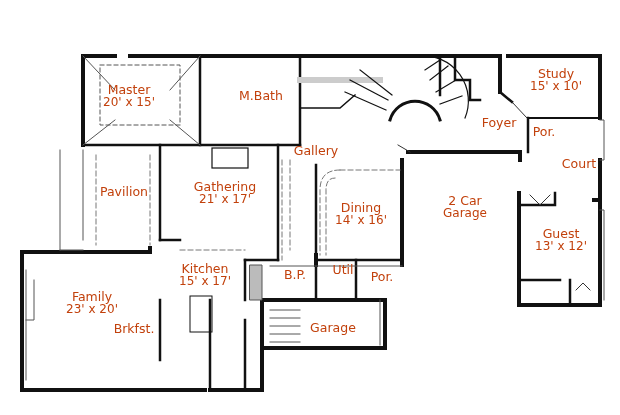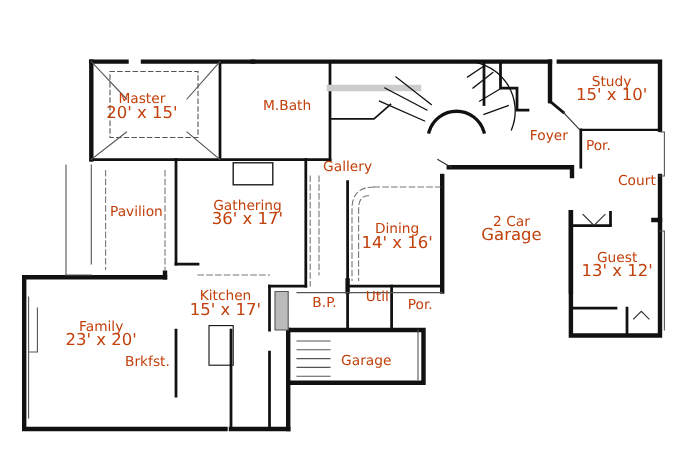--- a/index.html
+++ b/index.html
@@ -1,19 +1,19 @@
 <!DOCTYPE html>
 <html><head>
 <meta charset="utf-8">
 <style>
   html,body{margin:0;padding:0;background:#ffffff;}
   body{width:620px;height:415px;position:relative;overflow:hidden;font-family:"DejaVu Sans","Liberation Sans",sans-serif;}
   #plan{position:absolute;left:0;top:0;}
   .lbl{position:absolute;color:#c2410c;font-size:12.5px;line-height:13px;text-align:center;white-space:nowrap;transform:translateX(-50%);}
-  .lbl .dim{display:block;font-size:15px;}
+  .lbl .dim{display:block;font-size:12px;}
 </style>
 </head>
 <body>
 
 <svg id="plan" width="620" height="415" viewBox="0 0 620 415" xmlns="http://www.w3.org/2000/svg">
   <g fill="none" stroke="#111" stroke-linecap="square">
 
     <g stroke-width="4">
 
       <path d="M83 56 L83 145"></path>
@@ -122,21 +122,21 @@
 
 <div id="labels">
     <div class="lbl" style="left: 129px; top: 83px;"><span>Master</span><span class="dim">20' x 15'</span></div>
     <div class="lbl" style="left: 261px; top: 89px;"><span>M.Bath</span></div>
     <div class="lbl" style="left: 556px; top: 67px;"><span>Study</span><span class="dim">15' x 10'</span></div>
     <div class="lbl" style="left: 499px; top: 116px;"><span>Foyer</span></div>
     <div class="lbl" style="left: 544px; top: 125px;"><span>Por.</span></div>
     <div class="lbl" style="left: 579px; top: 157px;"><span>Court</span></div>
     <div class="lbl" style="left: 316px; top: 144px;"><span>Gallery</span></div>
     <div class="lbl" style="left: 124px; top: 185px;"><span>Pavilion</span></div>
-    <div class="lbl" style="left: 225px; top: 180px;"><span>Gathering</span><span class="dim">36' x 17'</span></div>
+    <div class="lbl" style="left: 225px; top: 180px;"><span>Gathering</span><span class="dim">21' x 17'</span></div>
     <div class="lbl" style="left: 361px; top: 201px;"><span>Dining</span><span class="dim">14' x 16'</span></div>
     <div class="lbl" style="left: 465px; top: 194px;"><span>2 Car</span><span class="dim">Garage</span></div>
     <div class="lbl" style="left: 561px; top: 227px;"><span>Guest</span><span class="dim">13' x 12'</span></div>
     <div class="lbl" style="left: 205px; top: 262px;"><span>Kitchen</span><span class="dim">15' x 17'</span></div>
     <div class="lbl" style="left: 295px; top: 268px;"><span>B.P.</span></div>
     <div class="lbl" style="left: 343px; top: 263px;"><span>Util</span></div>
     <div class="lbl" style="left: 382px; top: 270px;"><span>Por.</span></div>
     <div class="lbl" style="left: 92px; top: 290px;"><span>Family</span><span class="dim">23' x 20'</span></div>
     <div class="lbl" style="left: 134px; top: 322px;"><span>Brkfst.</span></div>
     <div class="lbl" style="left: 333px; top: 321px;"><span>Garage</span></div>

